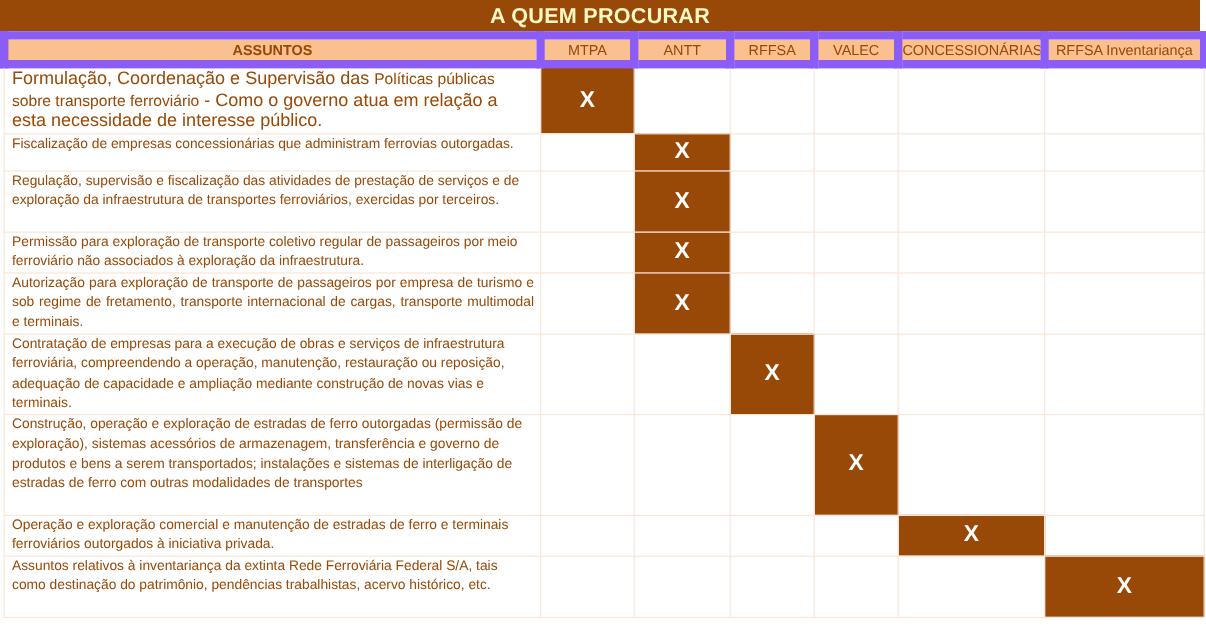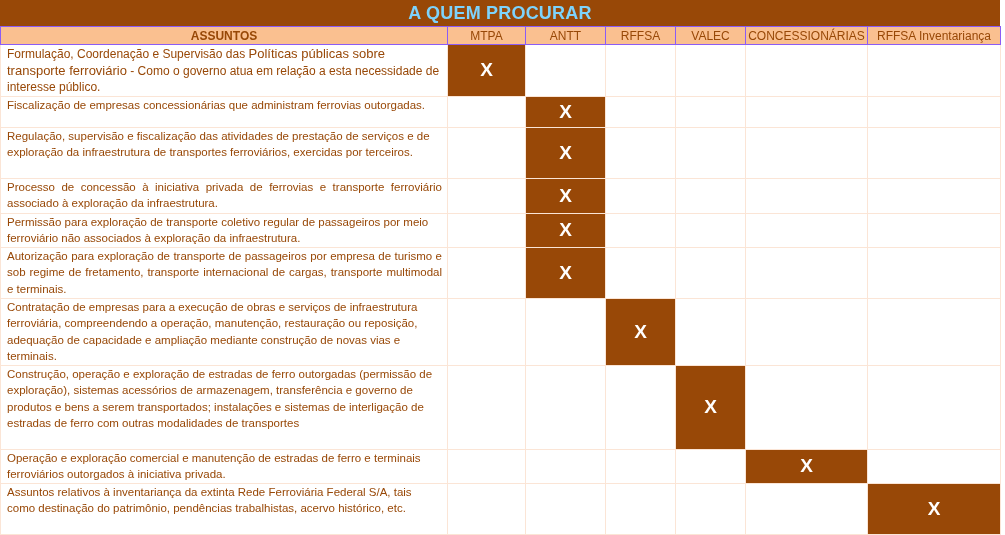--- a/index.html
+++ b/index.html
@@ -1,33 +1,33 @@
 <!DOCTYPE html>
 <html><head>
 <meta charset="utf-8">
 <style>
   html, body { margin: 0; padding: 0; background: #ffffff; }
   body { width: 1005px; height: 535px; position: relative; overflow: hidden;
          font-family: "Liberation Sans", sans-serif; }
   .sheet { position: absolute; left: 0; top: 0; width: 1000px; }
-  .title-bar { height: 26px; background: #984807; color: #7dd3fc; font-weight: bold;
+  .title-bar { height: 26px; background: #984807; color: #fef9c3; font-weight: bold;
                font-size: 18px; display: flex; align-items: center; justify-content: center;
                letter-spacing: 0.2px; }
   table { border-collapse: collapse; width: 1000px; table-layout: fixed; }
   th { background: #fac090; color: #984807; font-weight: normal; font-size: 12px;
-       height: 17px; padding: 0; border: 1px solid #8b5cf6; text-align: center;
+       height: 17px; padding: 0; border: 7px solid #8b5cf6; text-align: center;
        white-space: nowrap; overflow: hidden; }
   th.assuntos { font-weight: bold; }
   td { border: 1px solid #fbe5d6; padding: 0; vertical-align: middle; }
   td.subject { color: #984807; font-size: 11.5px; line-height: 16.5px; padding: 0 5px 0 6px;
                text-align: left; vertical-align: top; }
   td.subject.justify { text-align: justify; text-align-last: left; }
   td.mark { text-align: center; }
   td.mark.on { background: #984807; color: #ffffff; font-weight: bold; font-size: 19px; }
-  .small { font-size: 12px; }
+  .small { font-size: 15px; }
   .big { font-size: 13px; }
 </style>
 </head>
 <body>
 
 <div class="sheet">
   <div class="title-bar">A QUEM PROCURAR</div>
   <table>
     <colgroup>
       <col style="width:447px">
@@ -66,29 +66,20 @@
           <td class="subject">Fiscalização de empresas concessionárias que administram ferrovias outorgadas.</td>
           <td class="mark"></td>
           <td class="mark on">X</td>
           <td class="mark"></td>
           <td class="mark"></td>
           <td class="mark"></td>
           <td class="mark"></td>
         </tr>
         <tr style="height: 51px;">
           <td class="subject">Regulação, supervisão e fiscalização das atividades de prestação de serviços e de exploração da infraestrutura de transportes ferroviários, exercidas por terceiros.</td>
-          <td class="mark"></td>
-          <td class="mark on">X</td>
-          <td class="mark"></td>
-          <td class="mark"></td>
-          <td class="mark"></td>
-          <td class="mark"></td>
-        </tr>
-        <tr style="height: 35px;">
-          <td class="subject justify">Processo de concessão à iniciativa privada de ferrovias e transporte ferroviário associado à exploração da infraestrutura.</td>
           <td class="mark"></td>
           <td class="mark on">X</td>
           <td class="mark"></td>
           <td class="mark"></td>
           <td class="mark"></td>
           <td class="mark"></td>
         </tr>
         <tr style="height: 34px; margin-top: 22px;">
           <td class="subject">Permissão para exploração de transporte coletivo regular de passageiros por meio ferroviário não associados à exploração da infraestrutura.</td>
           <td class="mark"></td>

